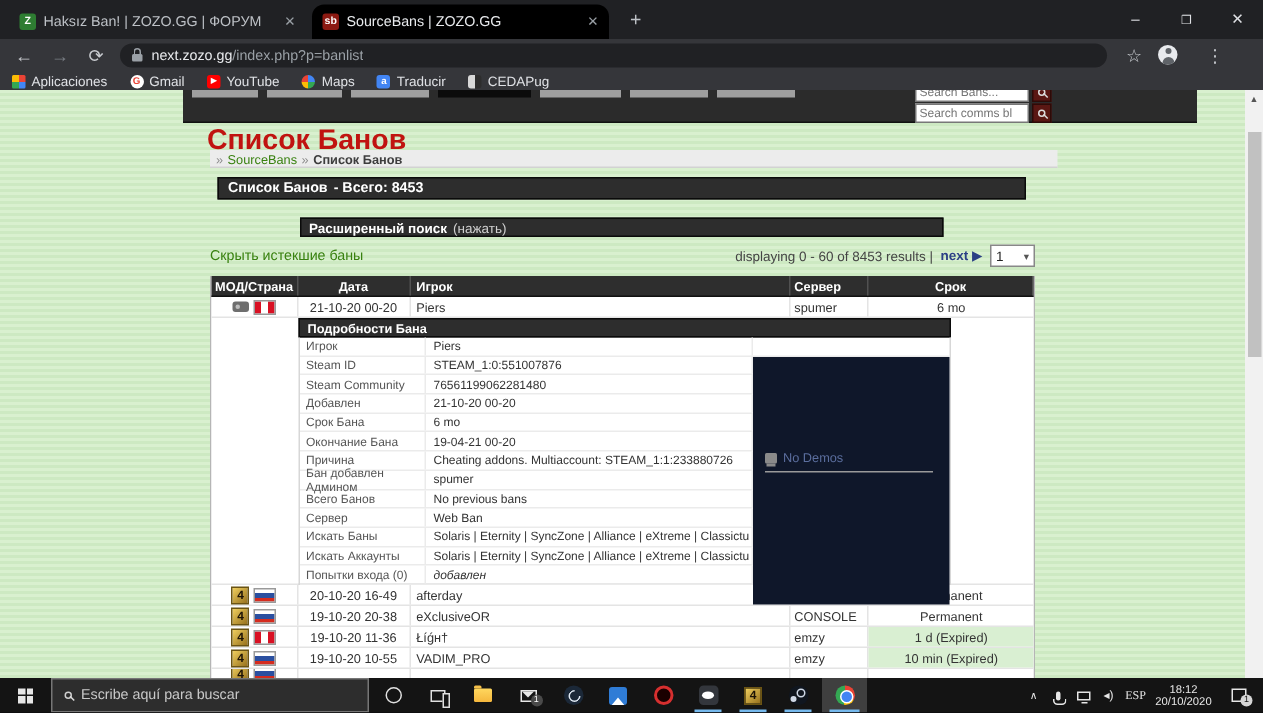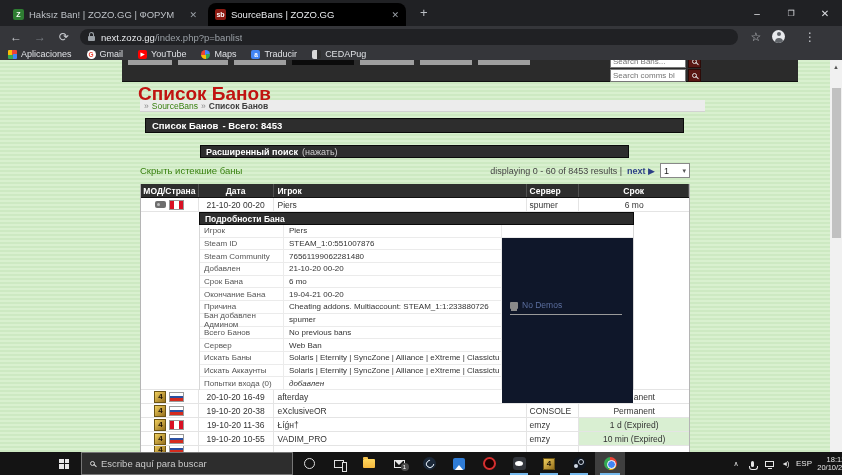--- a/index.html
+++ b/index.html
@@ -120,21 +120,21 @@
   .dico::after{content:'';position:absolute;left:1px;bottom:-2px;width:6px;height:1.5px;background:#8a8a8a;}
   .demhr{margin:4px 0 0 8px;width:112px;border-top:1px solid #9a9a9a;}
 
   .sbar{left:830px;top:0;width:12px;height:392px;background:#f1f1f1;}
   .sarrow{position:absolute;left:0;top:1px;width:12px;height:11px;display:flex;align-items:center;
     justify-content:center;font-size:6px;color:#555;}
   .sthumb{position:absolute;left:1.5px;top:28px;width:9px;height:150px;background:#c1c1c1;}
 
   
   .taskbar{left:0;top:452px;width:842px;height:23px;background:#141414;}
-  .tcell{position:absolute;top:0;height:23px;display:flex;align-items:center;justify-content:center;margin-left:47px;}
+  .tcell{position:absolute;top:0;height:23px;display:flex;align-items:center;justify-content:center;}
   .winlogo{width:10px;height:10px;display:grid;grid-template-columns:1fr 1fr;gap:1px;}
   .winlogo div{background:#e6e6e6;}
   .tsearch{left:34px;width:212px;background:#2d2d2d;border:1px solid #767676;justify-content:flex-start;
     gap:6px;padding-left:8px;font-size:9.5px;color:#c9c9c9;}
   .run::after{content:'';position:absolute;bottom:0;left:5px;right:5px;height:2px;background:#76b9ed;}
   .active-app{background:#3f3f3f;}
   .cortana{width:11px;height:11px;border:1.5px solid #e0e0e0;border-radius:50%;}
   .tview{width:10px;height:8px;border:1px solid #e0e0e0;position:relative;}
   .tview::after{content:'';position:absolute;right:-4px;top:1px;width:3px;height:8px;background:#141414;border:1px solid #e0e0e0;}
   .folder{width:12px;height:9px;background:linear-gradient(#ffd75e,#f5b73d);border-radius:1px;position:relative;}
@@ -475,21 +475,21 @@
       </div>
 
     <div class="tcell tray" style="left:682px;width:14px;font-size:7px;">∧</div>
     <div class="tcell tray" style="left:698px;width:14px;">
         <span class="mic"></span>
       </div>
     <div class="tcell tray" style="left:714px;width:16px;">
         <span class="net"></span>
       </div>
     <div class="tcell tray" style="left:732px;width:14px;">◂)</div>
-    <div class="tcell tray" style="left:746px;width:22px;">ESP</div>
+    <div class="tcell tray" style="left:746px;width:22px;font-family:Liberation Serif, serif;">ESP</div>
     <div class="tcell tray clock" style="left:766px;width:46px;">
       <span>18:12</span>
       <span>20/10/2020</span>
     </div>
     <div class="tcell tray" style="left:814px;width:24px;">
         <span class="note">
           <span class="badge" style="background:#d6d6d6;color:#111;">1</span>
         </span>
       </div>
   </div>

